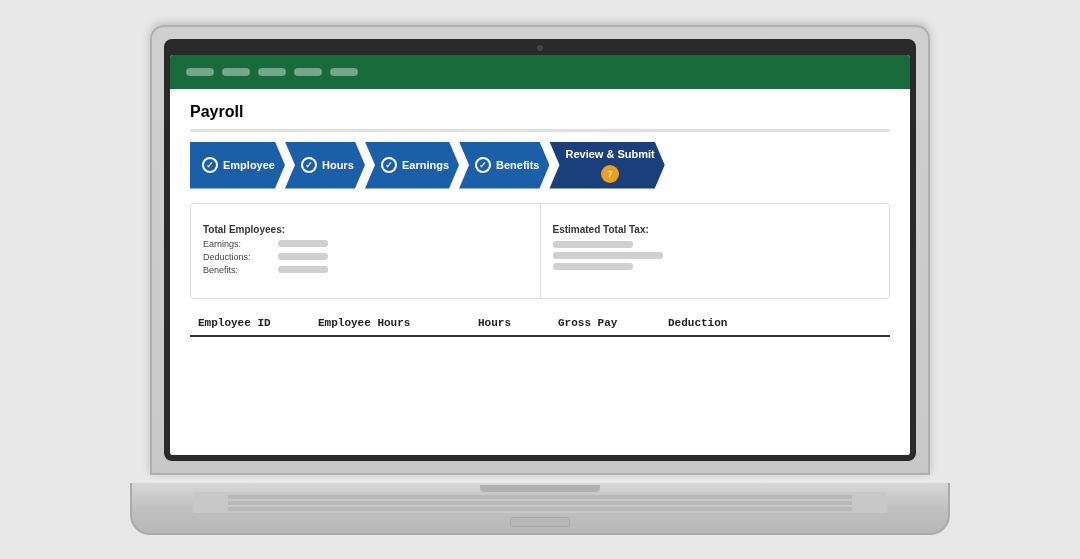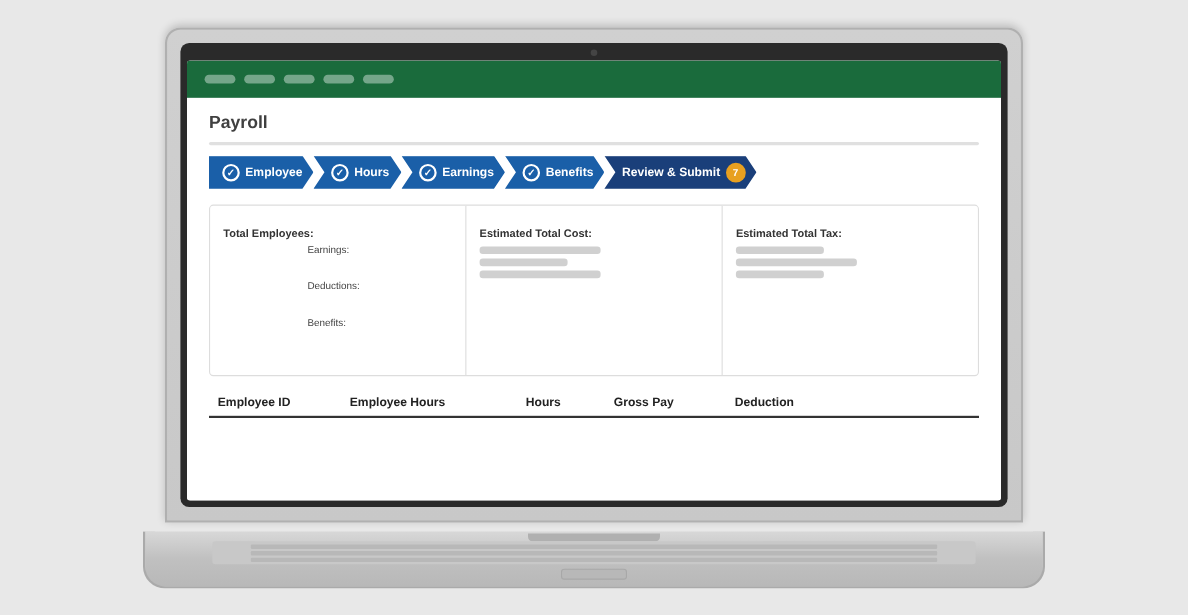--- a/index.html
+++ b/index.html
@@ -83,21 +83,21 @@
     .main-content {
       flex: 1;
       background: #ffffff;
       padding: 14px 20px;
       overflow: hidden;
     }
 
     .page-title {
       font-size: 16px;
       font-weight: bold;
-      color: #404040;
+      color: #000000;
       margin-bottom: 8px;
     }
 
     
     .divider-bar {
       height: 3px;
       background: #e0e0e0;
       border-radius: 2px;
       margin-bottom: 10px;
     }
@@ -136,20 +136,21 @@
       border: 2px solid white;
       display: flex;
       align-items: center;
       justify-content: center;
       font-size: 9px;
       flex-shrink: 0;
     }
 
     .step-active {
       background: #1a3f7a;
+      flex-direction: column;
     }
 
     .step-badge {
       width: 18px;
       height: 18px;
       border-radius: 50%;
       background: #e8a020;
       display: flex;
       align-items: center;
       justify-content: center;
@@ -183,21 +184,20 @@
       color: #333;
       font-weight: 600;
       margin-bottom: 4px;
     }
 
     .summary-row {
       display: flex;
       align-items: center;
       gap: 20px;
       margin-bottom: 3px;
-      flex-direction: column;
     }
 
     .summary-row-label {
       font-size: 9px;
       color: #444;
       min-width: 55px;
     }
 
     .summary-placeholder {
       height: 7px;
@@ -206,20 +206,21 @@
       flex: 1;
     }
 
     .summary-placeholder.short { max-width: 50px; }
     .summary-placeholder.med { max-width: 80px; }
     .summary-placeholder.long { max-width: 110px; }
 
     
     .table-container {
       width: 100%;
+      font-family: Liberation Mono, monospace;
     }
 
     .table-header {
       display: grid;
       grid-template-columns: 120px 160px 80px 110px 110px;
       padding: 6px 8px;
       border-bottom: 2px solid #333;
       gap: 0;
     }
 
@@ -355,28 +356,20 @@
               <div class="summary-row">
                 <span class="summary-row-label">Deductions:</span>
                 <div class="summary-placeholder short"></div>
               </div>
               <div class="summary-row">
                 <span class="summary-row-label">Benefits:</span>
                 <div class="summary-placeholder short"></div>
               </div>
             </div>
 
-            <div class="summary-col">
-              <div class="summary-label">Estimated Total Cost:</div>
-              <div style="margin-top:6px;">
-                <div class="summary-placeholder long" style="margin-bottom:4px; height:7px;"></div>
-                <div class="summary-placeholder med" style="margin-bottom:4px; height:7px;"></div>
-                <div class="summary-placeholder long" style="height:7px;"></div>
-              </div>
-            </div>
 
             <div class="summary-col">
               <div class="summary-label">Estimated Total Tax:</div>
               <div style="margin-top:6px;">
                 <div class="summary-placeholder med" style="margin-bottom:4px; height:7px;"></div>
                 <div class="summary-placeholder long" style="margin-bottom:4px; height:7px;"></div>
                 <div class="summary-placeholder med" style="height:7px;"></div>
               </div>
             </div>
           </div>

